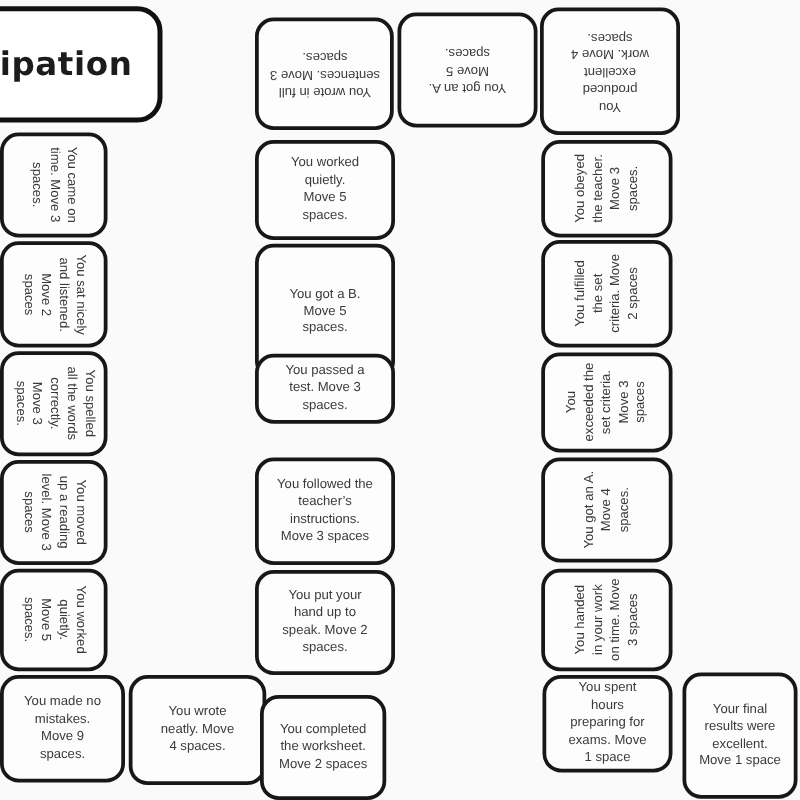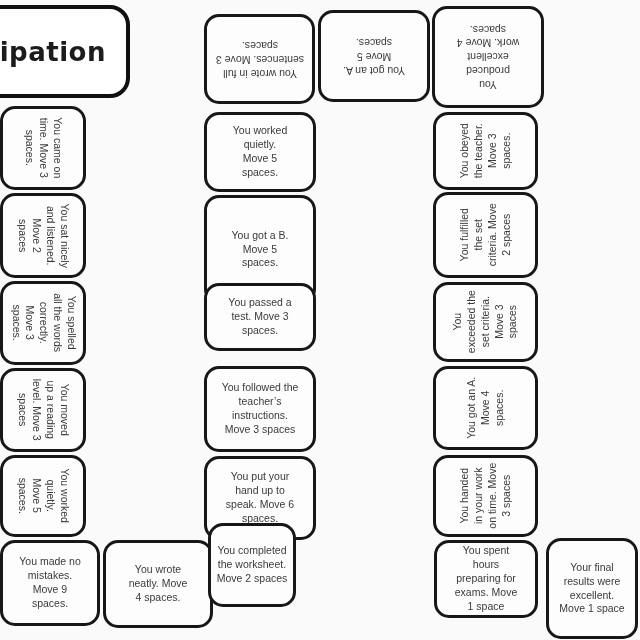--- a/index.html
+++ b/index.html
@@ -64,28 +64,28 @@
   <div class="card r90" style="left:0;top:455px;width:86px;height:82px">
     <div class="inner" style="width:60px">You worked quietly. Move 5 spaces.</div>
   </div>
 
   <div class="card" style="left:204px;top:112px;width:112px;height:80px">
     <div class="inner" style="width:60px">You worked quietly. Move 5 spaces.</div>
   </div>
   <div class="card" style="left:204px;top:195px;width:112px;height:109px">
     <div class="inner" style="width:64px">You got a B. Move 5 spaces.</div>
   </div>
-  <div class="card" style="left:204px;top:283px;width:112px;height:68px">
+  <div class="card" style="left:204px;top:283px;width:112px;height:56px">
     <div class="inner" style="width:80px">You passed a test. Move 3 spaces.</div>
   </div>
   <div class="card" style="left:204px;top:366px;width:112px;height:86px">
     <div class="inner" style="width:80px">You followed the teacher’s instructions. Move 3 spaces</div>
   </div>
   <div class="card" style="left:204px;top:456px;width:112px;height:84px">
-    <div class="inner" style="width:70px">You put your hand up to speak. Move 6 spaces.</div>
+    <div class="inner" style="width:70px">You put your hand up to speak. Move 2 spaces.</div>
   </div>
 
   <div class="card r270" style="left:433px;top:112px;width:105px;height:78px">
     <div class="inner" style="width:66px">You obeyed the teacher. Move 3 spaces.</div>
   </div>
   <div class="card r270" style="left:433px;top:192px;width:105px;height:86px">
     <div class="inner" style="width:66px">You fulfilled the set criteria. Move 2 spaces</div>
   </div>
   <div class="card r270" style="left:433px;top:282px;width:105px;height:80px">
     <div class="inner" style="width:66px">You exceeded the set criteria. Move 3 spaces</div>
@@ -96,21 +96,21 @@
   <div class="card r270" style="left:433px;top:455px;width:105px;height:82px">
     <div class="inner" style="width:66px">You handed in your work on time. Move 3 spaces</div>
   </div>
 
   <div class="card" style="left:0;top:540px;width:100px;height:86px">
     <div class="inner" style="width:66px">You made no mistakes. Move 9 spaces.</div>
   </div>
   <div class="card" style="left:103px;top:540px;width:110px;height:88px">
     <div class="inner" style="width:66px">You wrote neatly. Move 4 spaces.</div>
   </div>
-  <div class="card" style="left:208px;top:523px;width:88px;height:84px">
+  <div class="card" style="left:208px;top:556px;width:101px;height:84px">
     <div class="inner" style="width:80px">You completed the worksheet. Move 2 spaces</div>
   </div>
   <div class="card" style="left:434px;top:540px;width:104px;height:78px">
     <div class="inner" style="width:70px">You spent hours preparing for exams. Move 1 space</div>
   </div>
   <div class="card" style="left:546px;top:538px;width:92px;height:101px">
     <div class="inner" style="width:68px">Your final results were excellent. Move 1 space</div>
   </div>
 
 </div>

